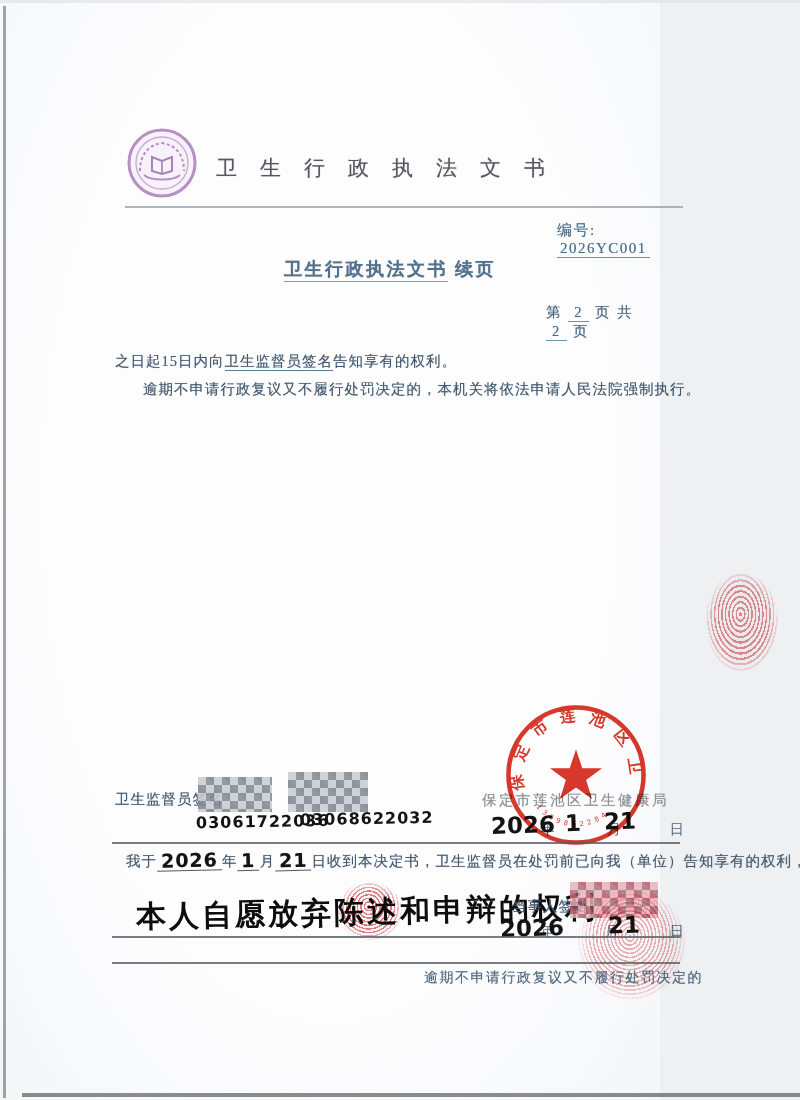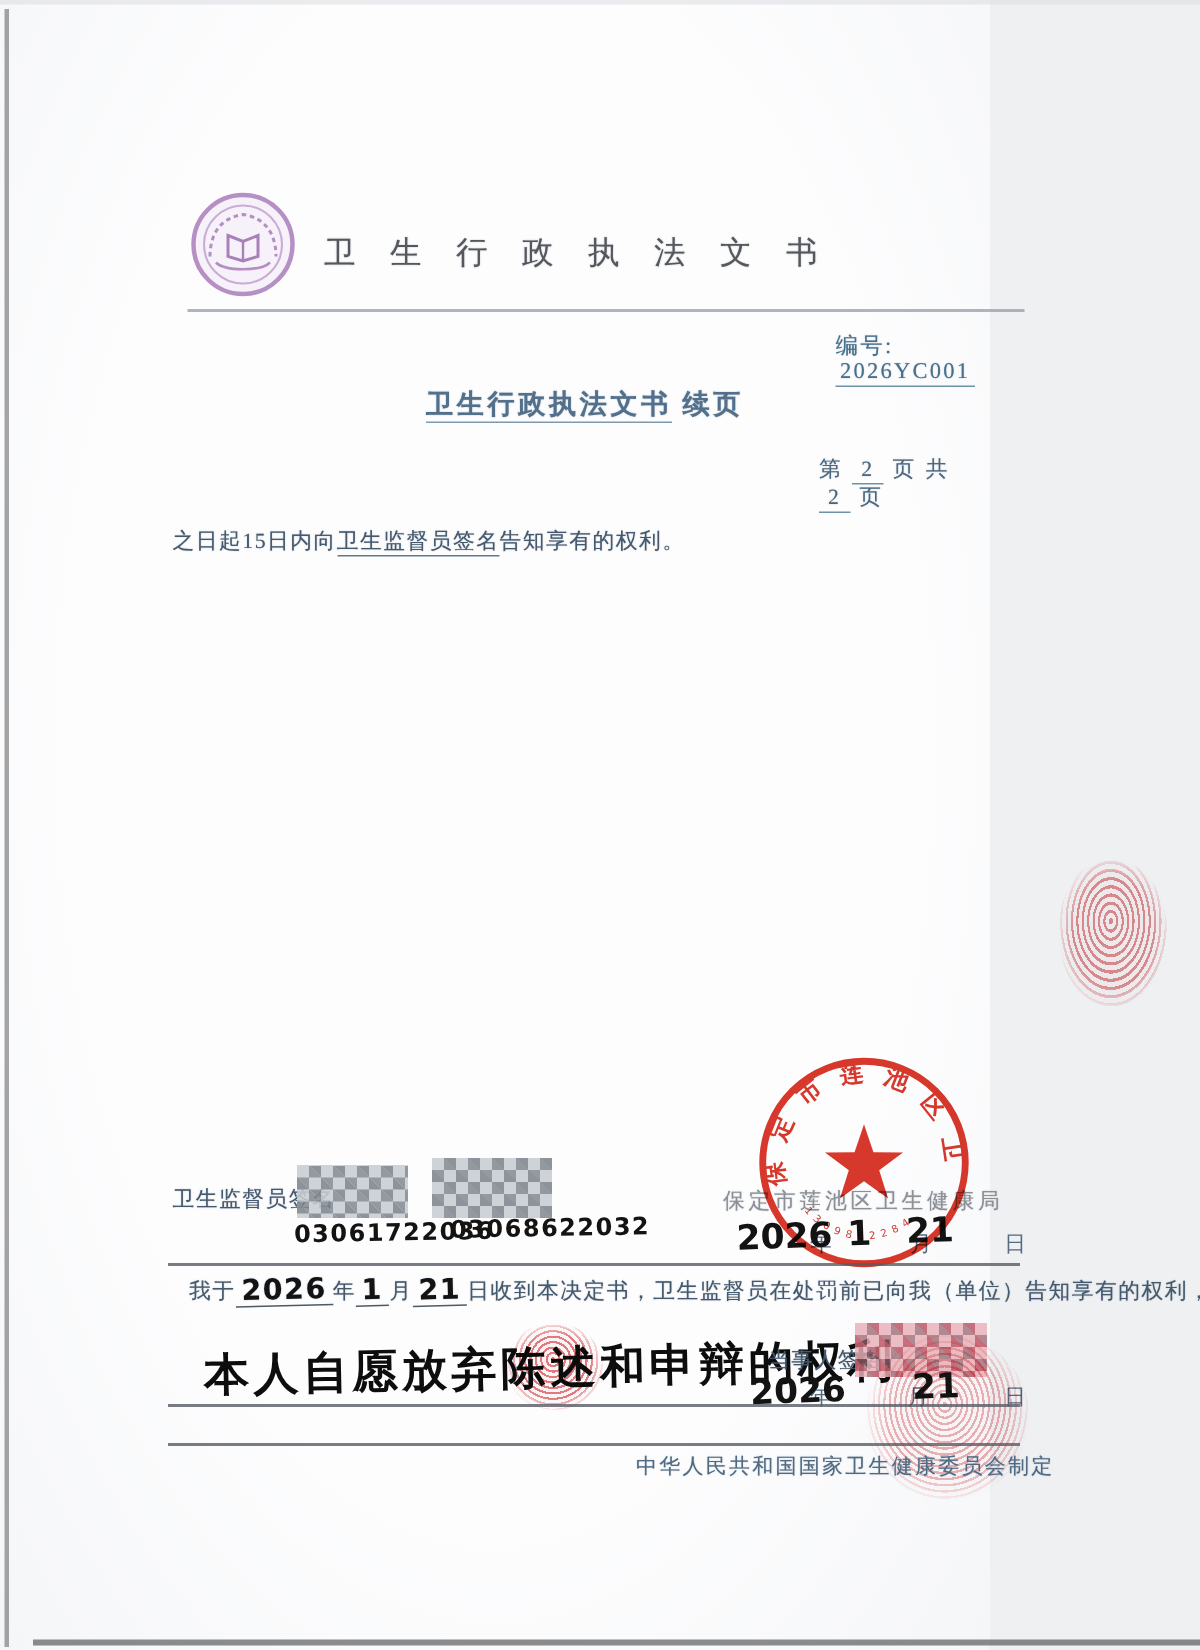--- a/index.html
+++ b/index.html
@@ -118,20 +118,21 @@
     <span>第</span>
     <span class="n">2</span>
     <span>页 共</span>
     <span class="n">2</span>
     <span>页</span>
   </div>
 
   <div class="abs body-text print" style="left:115px;top:351px;">
     <span>之日起15日内向</span><span class="u">卫生监督员签名</span><span>告知享有的权利。</span>
   </div>
+  <div class="abs body-text print" style="left:143px;top:379px;">逾期不申请行政复议又不履行处罚决定的，本机关将依法申请人民法院强制执行。</div>
 
   <div class="abs fingerprint fp-mid" style="left:706px;top:573px;width:72px;height:98px;"></div>
 
   <div class="abs agency-print" style="left:482px;top:791px;">保定市莲池区卫生健康局</div>
 
   <div class="abs date-print" style="left:540px;top:820px;">
     <span>年</span>
     <span style="display:inline-block;width:42px;"></span>
     <span>月</span>
     <span style="display:inline-block;width:38px;"></span>
@@ -182,14 +183,14 @@
   </div>
   <div class="abs hw date-big" style="left:500px;top:915px;">2026</div>
   <div class="abs hw date-big" style="left:608px;top:912px;">21</div>
   <div class="abs fingerprint fp-soft" style="left:578px;top:890px;width:108px;height:110px;"></div>
 
   <div class="rule" style="left:112px;top:936px;width:568px;"></div>
 
 
   <div class="rule" style="left:112px;top:962px;width:568px;"></div>
 
-  <div class="abs footer-issuer" style="left:424px;top:969px;">中华人民共和国国家卫生健康委员会制定</div>
+  <div class="abs footer-issuer" style="left:424px;top:969px;">逾期不申请行政复议又不履行处罚决定的</div>
 </div>
 
 </body></html>

